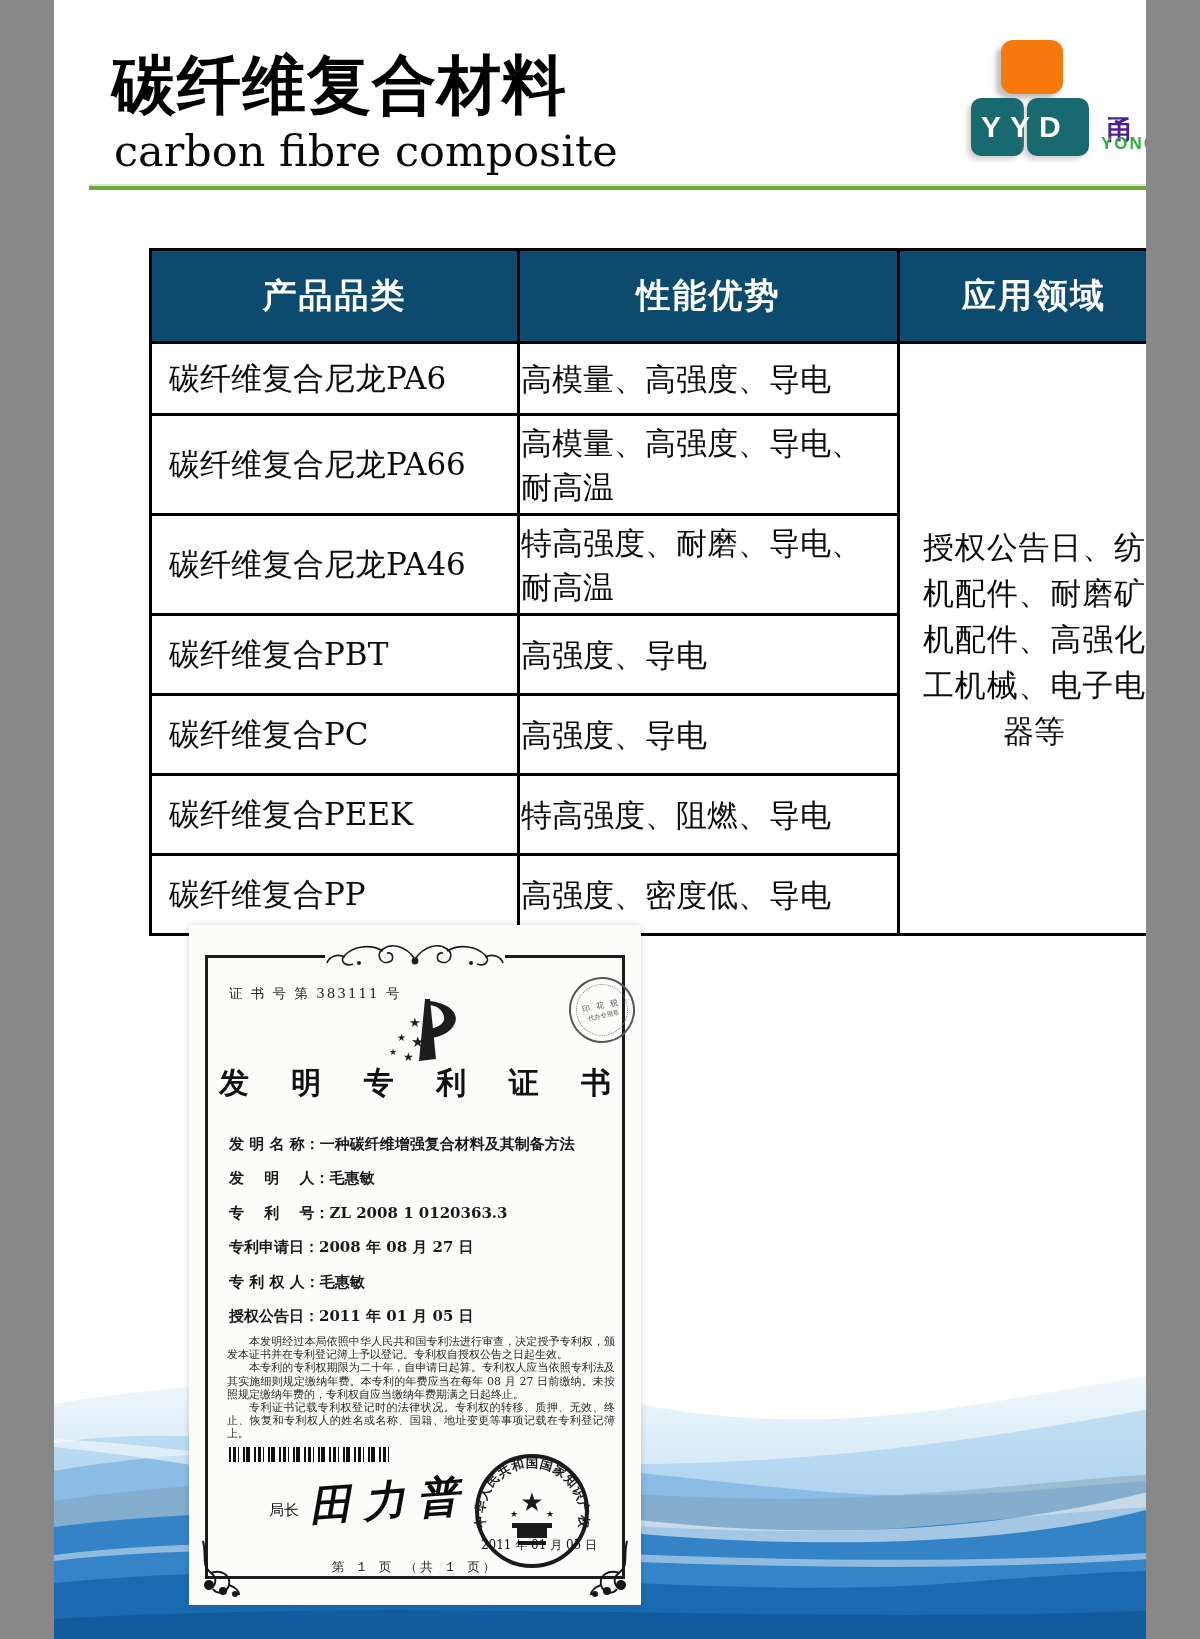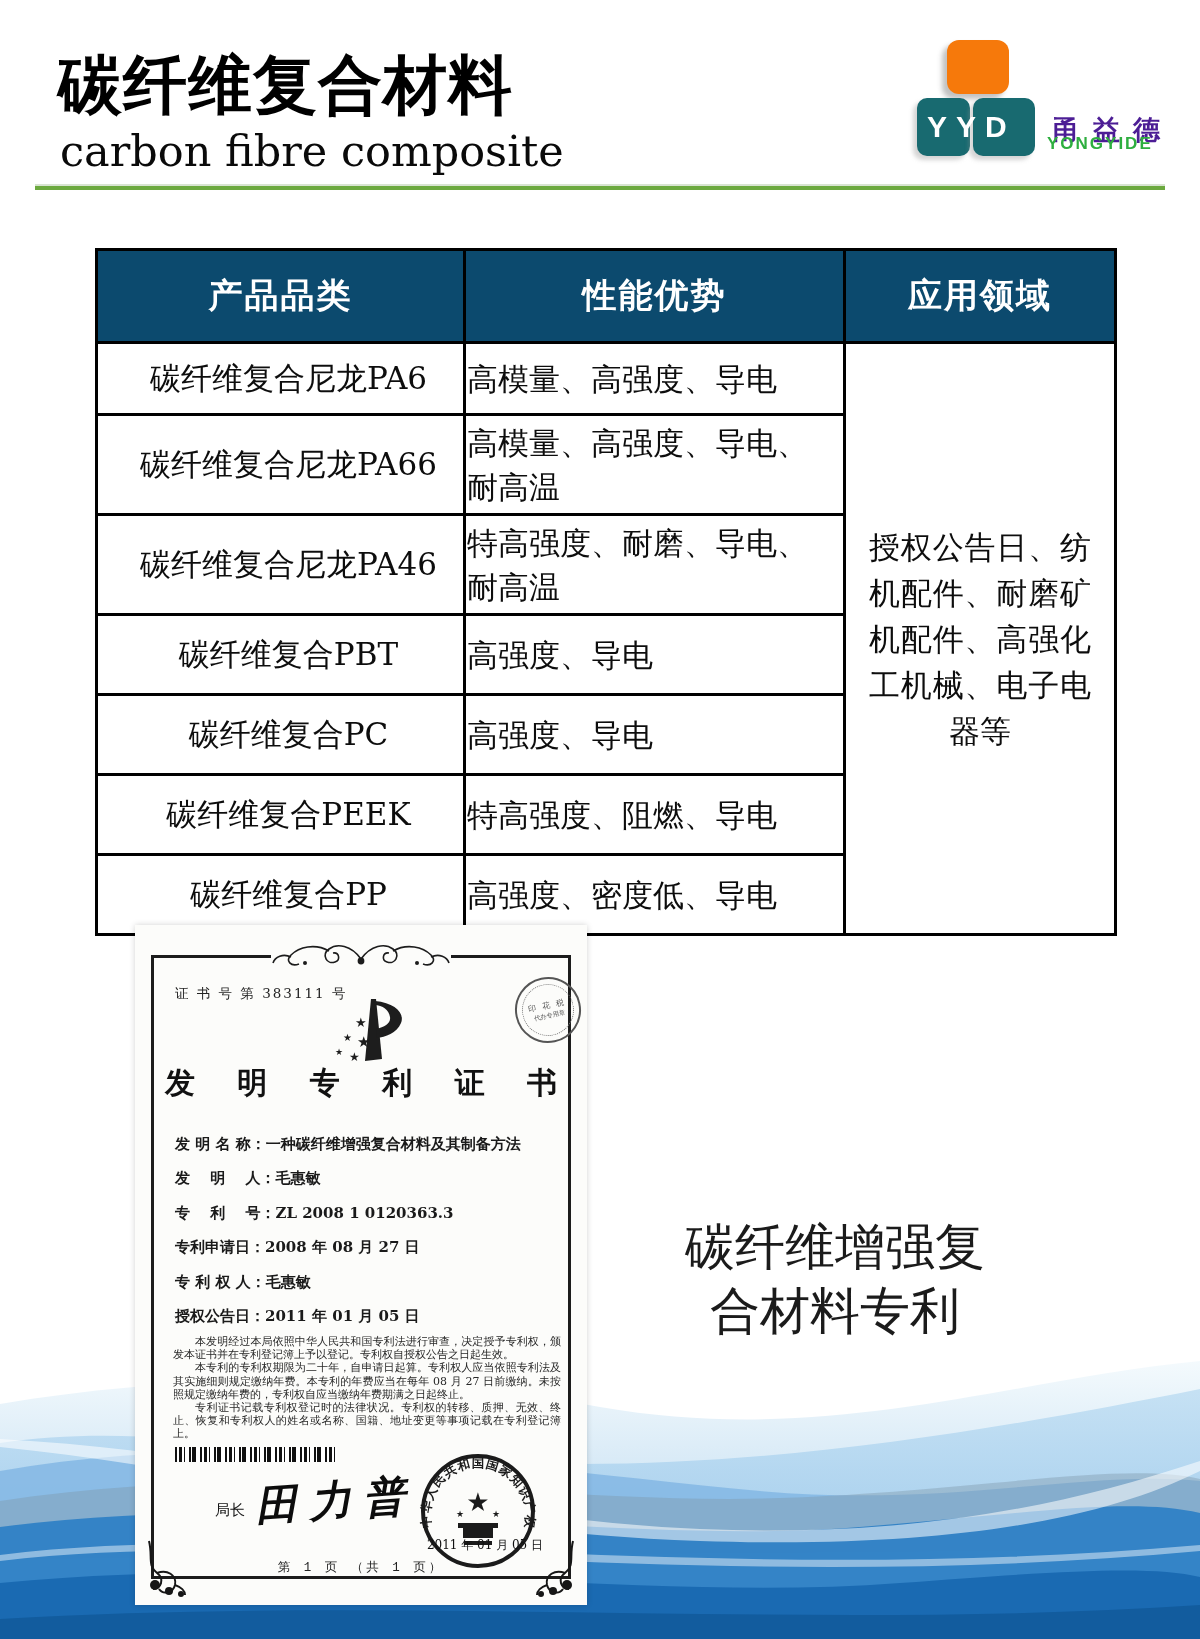--- a/index.html
+++ b/index.html
@@ -1,16 +1,16 @@
 <!DOCTYPE html>
 <html><head>
 <meta charset="utf-8">
 <style>
   html,body{margin:0;padding:0;background:#888;}
-  .page{position:relative;width:1200px;height:1639px;background:#ffffff;overflow:hidden;
+  .page{position:relative;width:1092px;height:1639px;background:#ffffff;overflow:hidden;
         font-family:"Liberation Sans","DejaVu Sans",sans-serif;margin:0 auto;}
   .serif{font-family:"DejaVu Serif","Liberation Serif",serif;}
 
   
   .hd-title{position:absolute;left:58px;top:42px;font-size:64px;font-weight:900;color:#000;
             letter-spacing:1px;font-family:"DejaVu Sans","Liberation Sans",sans-serif;}
   .hd-sub{position:absolute;left:60px;top:126px;font-size:43px;color:#0a0a0a;
           font-family:"DejaVu Serif","Liberation Serif",serif;}
   .hd-rule{position:absolute;left:35px;top:184px;width:1130px;height:6px;
            background:linear-gradient(#d8e4d2 0 35%,#6CA93F 35% 100%);}
@@ -27,21 +27,21 @@
   .lg-cn{position:absolute;left:148px;top:70px;color:#4c1d95;font-size:27px;font-weight:900;letter-spacing:13px;white-space:nowrap;margin-top:12px;}
   .lg-en{position:absolute;left:142px;top:104px;color:#2EAE3F;font-size:17px;font-weight:900;letter-spacing:2px;white-space:nowrap;}
 
   
   table.spec{position:absolute;left:95px;top:248px;width:1019px;border-collapse:collapse;
              table-layout:fixed;font-family:"DejaVu Serif","Liberation Serif",serif;}
   table.spec th,table.spec td{border:3px solid #000;}
   table.spec th{background:#0c4a6e;color:#fff;font-size:34px;font-weight:700;height:88px;
                 font-family:"DejaVu Sans","Liberation Sans",sans-serif;letter-spacing:2px;}
   table.spec td{font-size:31px;color:#0d0d0d;vertical-align:middle;}
-  td.prod{padding-left:17px;text-align:center;}
+  td.prod{padding-left:17px;}
   td.adv{line-height:44px;padding-right:6px;margin-left:12px;}
   .r0 td{height:67px}.r1 td{height:95px}.r2 td{height:95px}.r3 td{height:75px}
   .r4 td{height:75px}.r5 td{height:75px}.r6 td{height:75px}
   td.app{vertical-align:middle;}
   .app-text{width:222px;margin:0 auto;text-align:justify;text-align-last:center;line-height:46px;}
 
   
   .cert{position:absolute;left:135px;top:925px;width:452px;height:680px;background:#fcfcfa;
         z-index:5;box-shadow:0 0 6px rgba(0,0,0,.18);}
   .cert-frame{position:absolute;left:16px;right:16px;top:30px;bottom:26px;border:3px solid #1c1c1c;}
@@ -301,18 +301,14 @@
         <path d="M6,2 C10,18 4,26 14,34 C22,40 18,50 10,50"></path>
         <path d="M14,34 C24,30 34,36 32,46 C30,54 20,56 16,50"></path>
         <path d="M32,46 C38,48 42,52 42,56"></path>
       </g>
       <circle cx="12" cy="46" r="5" fill="#161616"></circle>
       <circle cx="26" cy="52" r="4" fill="#161616"></circle>
       <circle cx="38" cy="55" r="3" fill="#161616"></circle>
     </svg>
   </div>
 
-  <div class="caption">
-    <div>碳纤维增强复</div>
-    <div>合材料专利</div>
-  </div>
 
 </div>
 
 </body></html>

